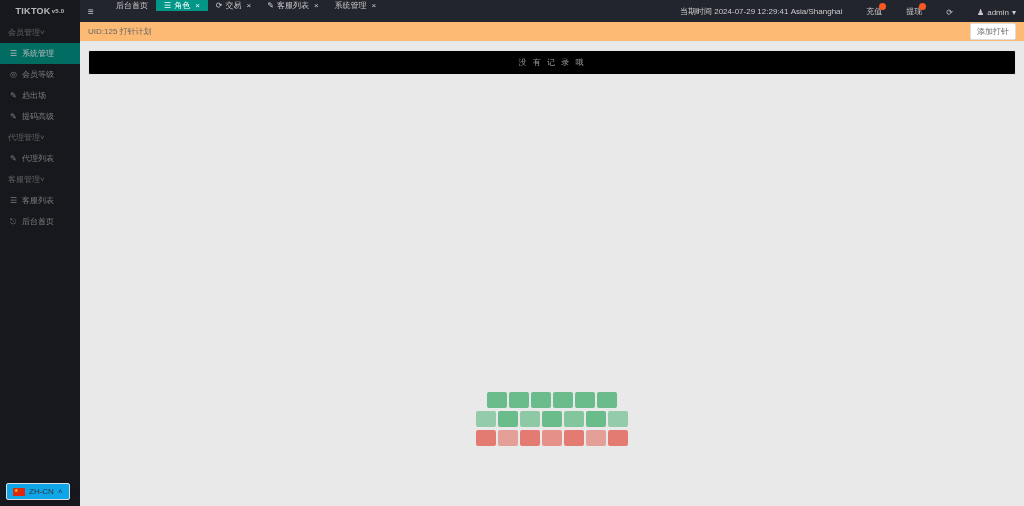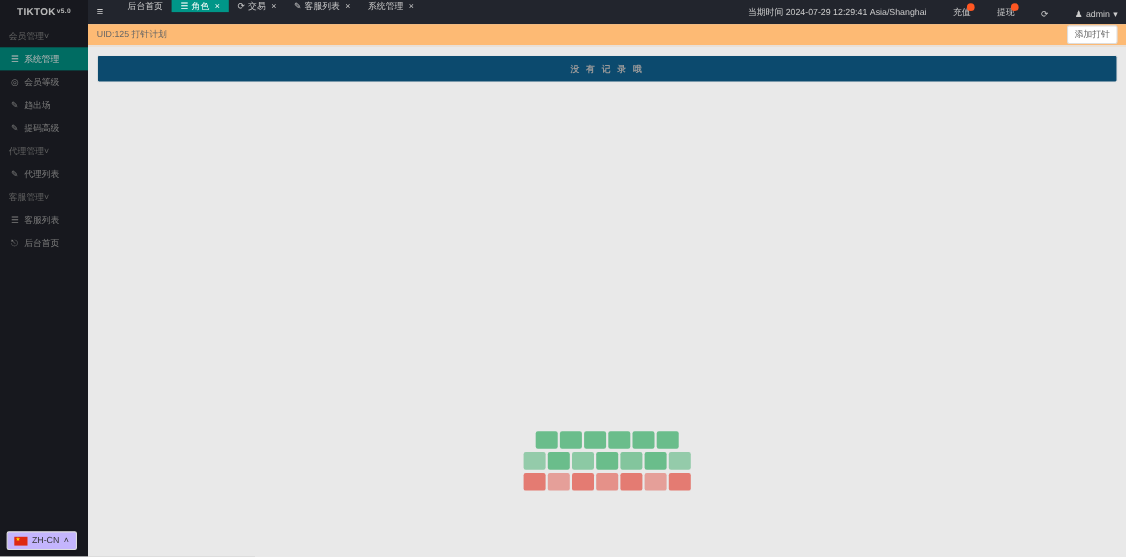--- a/index.html
+++ b/index.html
@@ -29,21 +29,21 @@
     .top-right .dot { position: absolute; top: -3px; right: -4px; width: 7px; height: 7px; background: #ff5722; border-radius: 50%; font-size: 5px; color:#fff; display:flex;align-items:center;justify-content:center; }
     .user { display: flex; align-items: center; gap: 3px; }
     
     
     .subbar { height: 20px; background: #fdba74; border-bottom: 1px solid #e5e5e5; display: flex; align-items: center; padding: 0 8px; font-size: 8px; color: #666; justify-content: space-between; }
     .subbar .btn-mini { border: 1px solid #ddd; background: #fff; padding: 2px 6px; font-size: 8px; border-radius: 2px; cursor: pointer; color:#666; }
     
     
     .content { flex: 1; padding: 8px; position: relative; }
     .alert { background: #f9f6ef; border: 1px solid #efe7d7; color: #a88b5a; padding: 5px 8px; font-size: 8px; border-radius: 2px; margin-bottom: 6px; }
-    .empty-box { background: #0c4a6e; border: 1px solid #e5e5e5; padding: 6px; text-align: center; color: #999; font-size: 8px; letter-spacing: 2px; border-radius: 2px; font-weight: bold; }
+    .empty-box { background: #000000; border: 1px solid #e5e5e5; padding: 6px; text-align: center; color: #999; font-size: 8px; letter-spacing: 2px; border-radius: 2px; }
     
     
     .watermark { position: absolute; left: 50%; top: 350px; transform: translateX(-50%); width: 200px; pointer-events: none; }
     .wm-row { display: flex; justify-content: center; gap: 2px; margin-bottom: 3px; }
     .wm-cell { width: 20px; height: 16px; border-radius: 2px; }
     .g { background: #3fae6b; opacity: 0.75; }
     .r { background: #e2564a; opacity: 0.75; }
     
     
     .overlay { position: absolute; inset: 0; background: rgba(0,0,0,0.28); display: flex; align-items: flex-start; justify-content: center; padding-top: 170px; }
@@ -56,21 +56,21 @@
     .row .fld { flex: 1; }
     .row input { width: 100%; border: 1px solid #ddd; border-radius: 2px; padding: 4px 6px; font-size: 8px; color: #555; outline: none; }
     .row input::placeholder { color: #bbb; }
     .hint { font-size: 7.5px; color: #bbb; margin-top: 3px; }
     .modal-foot { display: flex; justify-content: center; gap: 6px; padding: 8px 0 12px; }
     .btn { padding: 4px 10px; font-size: 8px; border: none; border-radius: 2px; cursor: pointer; color: #fff; }
     .btn-ok { background: #009688; }
     .btn-cancel { background: #ff5722; }
     
     
-    .lang { position: absolute; left: 6px; bottom: 6px; background: #c4b5fd; border: 1px solid #ddd; border-radius: 2px; padding: 3px 6px; font-size: 8px; display: flex; align-items: center; gap: 4px; cursor: pointer; box-shadow: 0 1px 3px rgba(0,0,0,0.12); }
+    .lang { position: absolute; left: 6px; bottom: 6px; background: #0ea5e9; border: 1px solid #ddd; border-radius: 2px; padding: 3px 6px; font-size: 8px; display: flex; align-items: center; gap: 4px; cursor: pointer; box-shadow: 0 1px 3px rgba(0,0,0,0.12); }
     .flag { width: 12px; height: 8px; background: #de2910; position: relative; display: inline-block; }
     .flag::after { content: "★"; position: absolute; left: 1px; top: -1px; font-size: 5px; color: #ffde00; }
   </style>
 </head>
 <body>
 
 <div class="app">
 
   <div class="overlay">
     <div class="modal">

